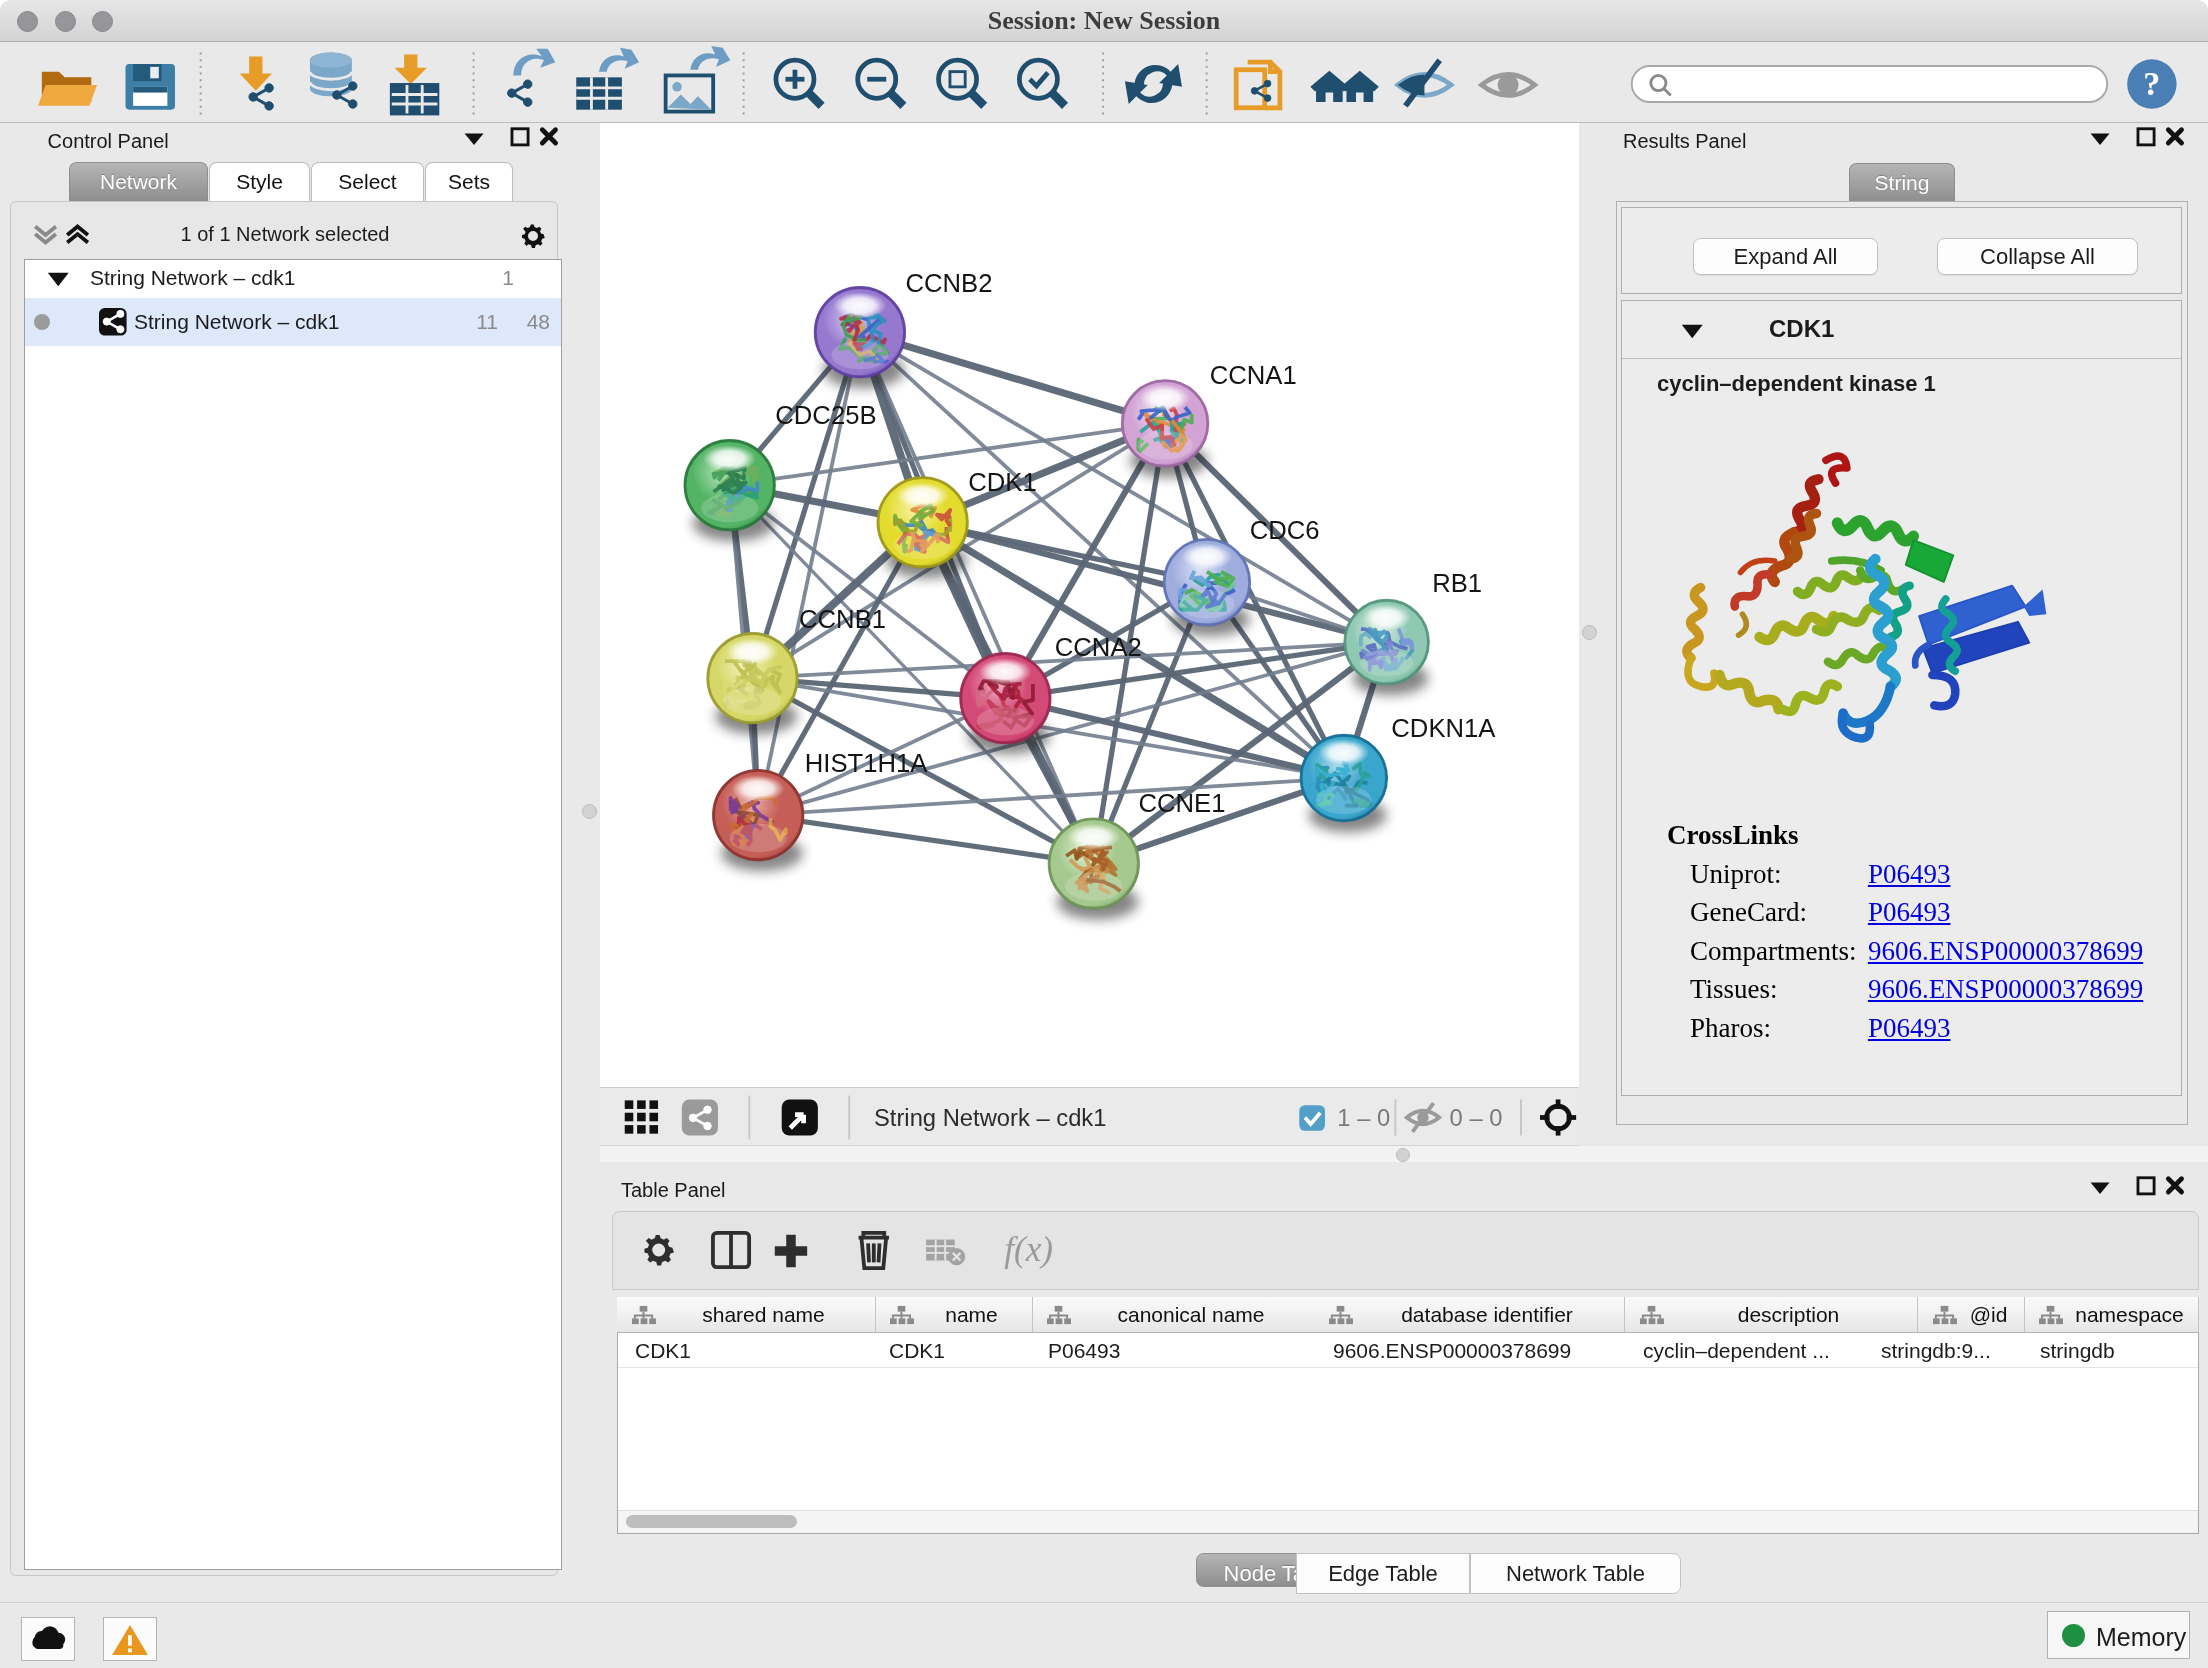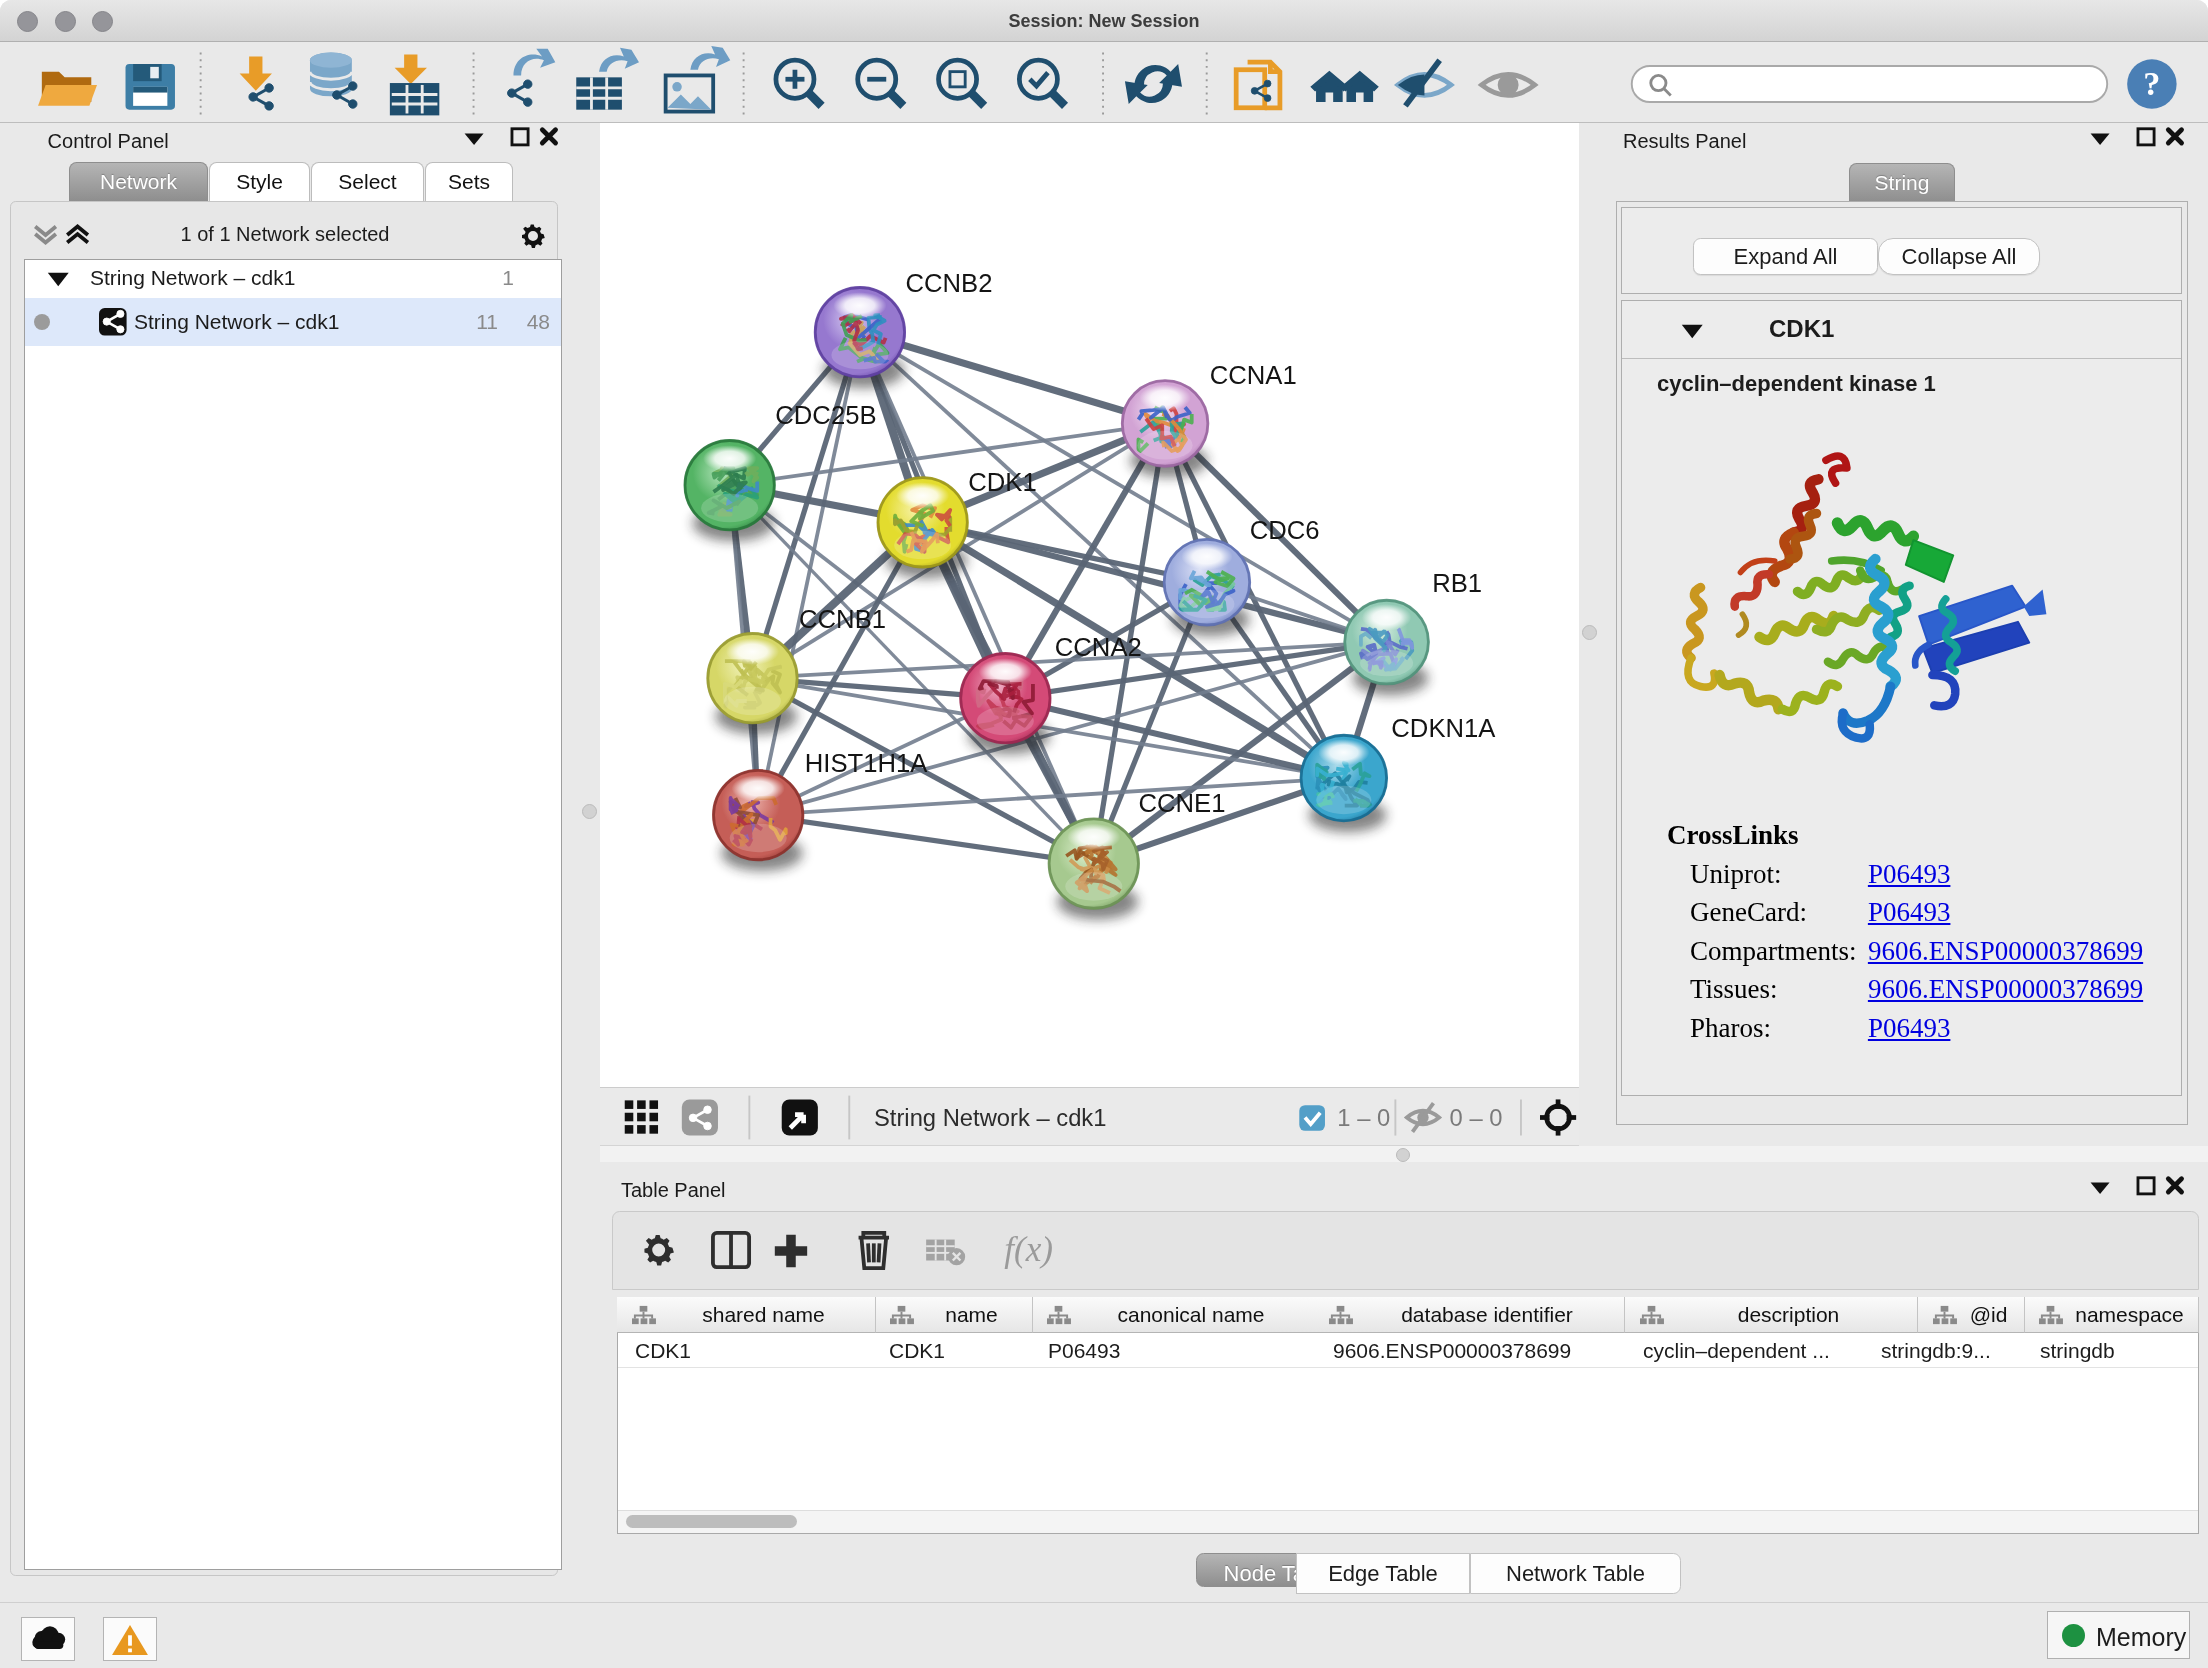--- a/index.html
+++ b/index.html
@@ -9,21 +9,21 @@
 .tabsel { background:linear-gradient(#b5b5b5,#8e8e8e); color:#fff; border-color:#8e8e8e; text-shadow:0 -1px 1px rgba(0,0,0,0.25); }
 .wbtn { position:absolute; background:#fdfdfd; border:1px solid #c2c2c2; border-radius:7.6px; text-align:center; font-size:22px; box-shadow:0 1px 1px rgba(0,0,0,0.08); }
 .panelbox { position:absolute; border:1px solid #aeaeae; background:#ececec; }
 a.lnk { color:#0000e0; text-decoration:underline; }
 </style></head><body>
 <div id="win"></div>
 <div class="abs" style="left:0;top:0;width:2208px;height:42px;background:linear-gradient(#e7e7e7,#d3d3d3);border-bottom:1px solid #b0b0b0;border-radius:11.4px 11.4px 0 0;">
 <div class="abs" style="left:17px;top:10.5px;width:21px;height:21px;border-radius:50%;background:#95959a;border:1px solid #85858a;"></div>
 <div class="abs" style="left:55px;top:10.5px;width:21px;height:21px;border-radius:50%;background:#95959a;border:1px solid #85858a;"></div>
 <div class="abs" style="left:92px;top:10.5px;width:21px;height:21px;border-radius:50%;background:#95959a;border:1px solid #85858a;"></div>
-<div style="text-align:center;font-size:18px;line-height:42px;color:#3d3d3d;font-weight:bold;">Session: New Session</div>
+<div style="text-align:center;font-size:26px;line-height:42px;color:#3d3d3d;font-weight:bold;font-family:Liberation Serif, serif;">Session: New Session</div>
 </div>
 <div class="abs" style="left:0;top:43px;width:2208px;height:80px;background:#e9e9e9;border-bottom:1px solid #bdbdbd;">
     <svg width="2208" height="82" viewBox="0 0 2322 86" style="position:absolute;left:0;top:0">
       <g>
         <path d="M44 30 L62 30 L68 36 L96 36 L96 62 L44 62 Z" fill="#b06a10"></path>
         <path d="M48 44 L102 44 L94 66 L40 66 Z" fill="#efa93f"></path>
       </g>
       <g>
         <rect x="132" y="22" width="52" height="48" rx="4" fill="#3d7ea6"></rect>
         <rect x="140" y="22" width="30" height="18" fill="#245a7a"></rect>
@@ -650,21 +650,21 @@
 <div class="abs hdr" style="left:1623px;top:130px;">Results Panel</div>
 <svg class="abs" style="left:2083px;top:124px" width="109" height="28.5" viewBox="0 0 115 30">
 <path d="M8 10 l20 0 -10 12 z" fill="#111"></path>
 <rect x="58" y="5" width="17" height="17" fill="none" stroke="#111" stroke-width="3"></rect>
 <path d="M90 6 l14 14 M104 6 l-14 14" stroke="#111" stroke-width="5" stroke-linecap="round"></path>
 </svg>
 <div class="tab tabsel" style="left:1849px;top:163px;width:106px;">String</div>
 <div class="panelbox" style="left:1616px;top:201px;width:572px;height:924px;background:#e9e9e9;"></div>
 <div class="panelbox" style="left:1621px;top:207px;width:561px;height:87px;background:#ececec;"></div>
 <div class="wbtn" style="left:1693px;top:238px;width:185px;height:37px;line-height:35px;">Expand All</div>
-<div class="wbtn" style="left:1878px;top:238px;width:162px;height:37px;line-height:35px;border-radius:15px;">Collapse All</div>
+<div class="wbtn" style="left:1937px;top:238px;width:201px;height:37px;line-height:35px;">Collapse All</div>
 <div class="panelbox" style="left:1621px;top:300px;width:561px;height:796px;background:#ececec;"></div>
 <svg class="abs" style="left:1678px;top:321px" width="28.5" height="21" viewBox="0 0 30 22">
     <path d="M4 4 l22 0 -11 14 z" fill="#111"></path>
   </svg>
 <div class="abs" style="left:1769px;top:315px;font-size:24px;font-weight:bold;">CDK1</div>
 <div class="abs" style="left:1622px;top:358px;width:559px;height:1px;background:#bdbdbd;"></div>
 <div class="abs" style="left:1657px;top:371px;font-size:22px;font-weight:bold;">cyclin–dependent kinase 1</div>
 <div class="abs" style="left:1674px;top:447px;width:380px;height:323px;">
     <svg width="380" height="323" viewBox="0 0 400 340" style="position:absolute;left:0;top:0">
       <g fill="none" stroke-linecap="round" stroke-linejoin="round">

